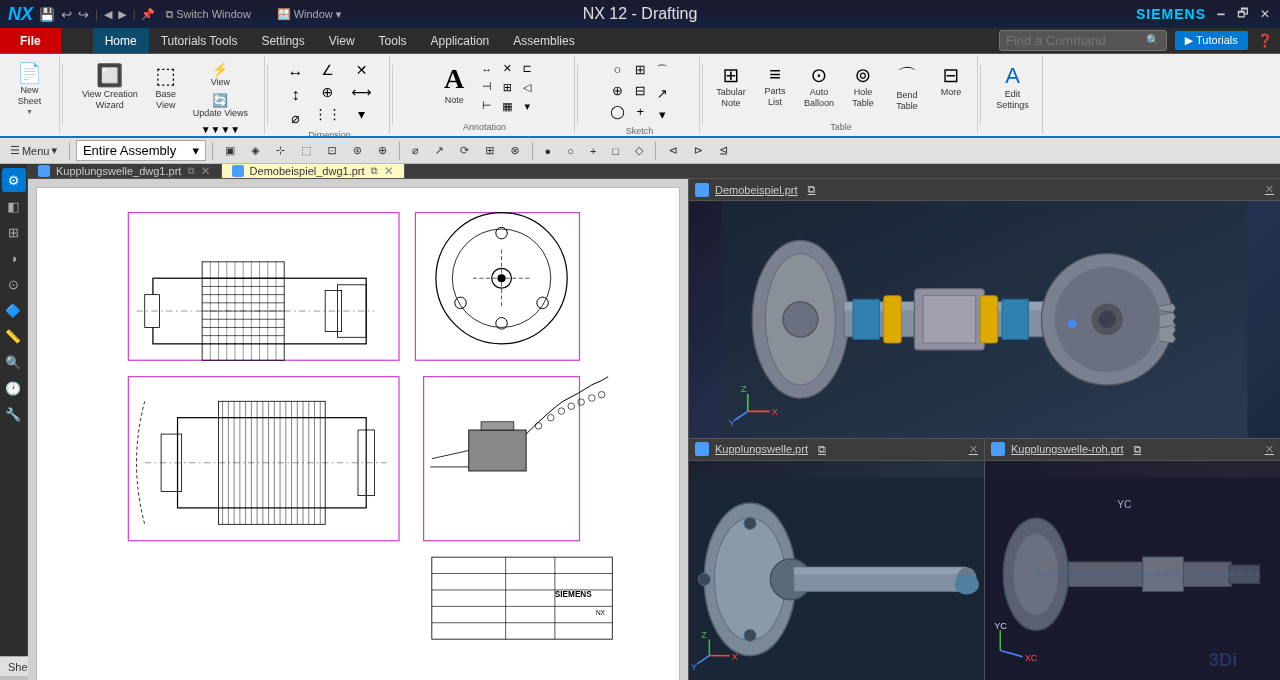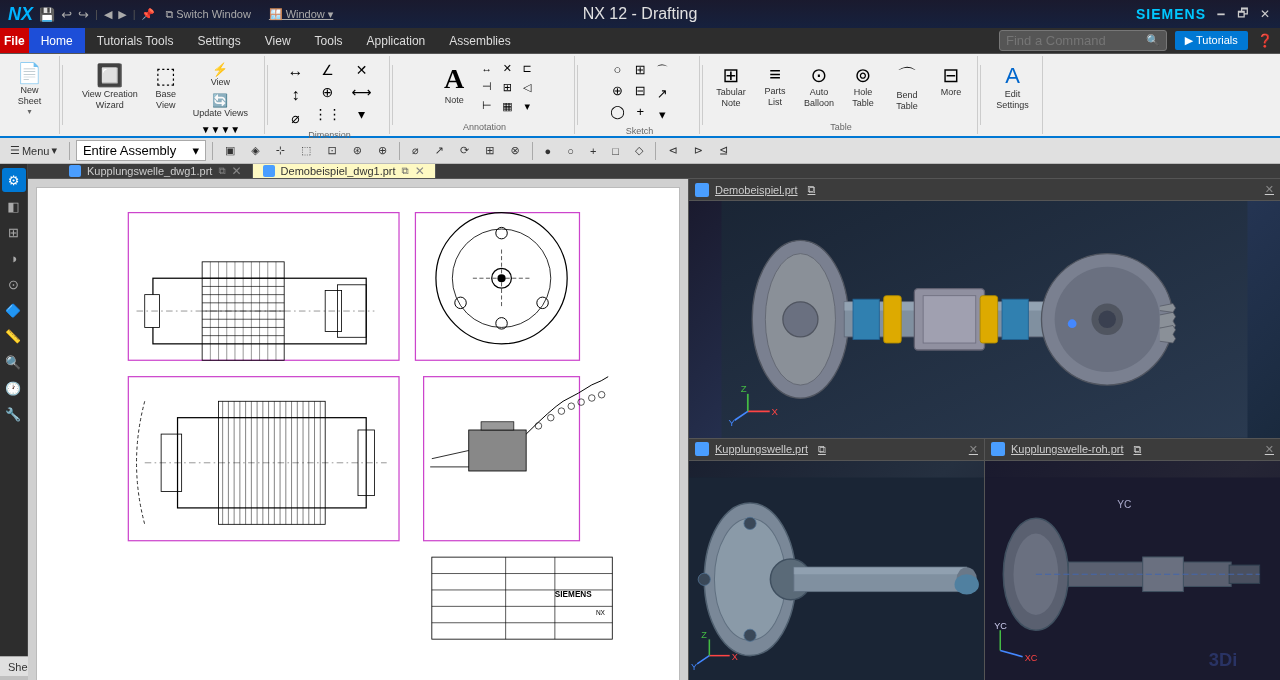--- a/index.html
+++ b/index.html
@@ -23,37 +23,37 @@
     
     #menubar {
       height: 26px;
       background: #2d2d2d;
       display: flex; align-items: center;
       border-bottom: 1px solid #555;
     }
     .menu-file {
       background: #cc0000;
       color: white;
-      padding: 4px 4px;
+      padding: 4px 20px;
       font-size: 12px;
       font-weight: bold;
       height: 100%;
       display: flex; align-items: center;
       cursor: pointer;
     }
     .menu-items { display: flex; align-items: center; height: 100%; }
     .menu-item {
       color: #ddd;
       padding: 4px 12px;
       font-size: 12px;
       cursor: pointer;
       height: 100%;
       display: flex; align-items: center;
     }
-    .menu-item:hover, .menu-item.active { background: #1d4ed8; }
+    .menu-item:hover, .menu-item.active { background: #0c4a6e; margin-left: 32px; }
     .menu-item.active { color: white; }
     .menu-search {
       margin-left: auto;
       margin-right: 8px;
       display: flex; align-items: center;
       background: #555;
       border: 1px solid #777;
       border-radius: 3px;
       padding: 2px 6px;
     }
@@ -196,21 +196,20 @@
       display: flex;
       flex-direction: column;
     }
 
     
     #tabs {
       display: flex;
       background: #3c3c3c;
       border-bottom: 1px solid #555;
       height: 24px;
-      padding-left: 31px;
     }
     .tab {
       display: flex; align-items: center;
       padding: 0 10px;
       font-size: 11px;
       cursor: pointer;
       color: #ccc;
       border-right: 1px solid #555;
       gap: 6px;
       max-width: 200px;
@@ -306,21 +305,21 @@
     <span class="nx-logo">NX</span>
     <span style="color:#aaa;cursor:pointer;font-size:13px;">💾</span>
     <span style="color:#aaa;cursor:pointer;font-size:13px;">↩</span>
     <span style="color:#aaa;cursor:pointer;font-size:13px;">↪</span>
     <span style="color:#555;">|</span>
     <span style="color:#aaa;cursor:pointer;font-size:11px;">◀</span>
     <span style="color:#aaa;cursor:pointer;font-size:11px;">▶</span>
     <span style="color:#555;">|</span>
     <span style="color:#aaa;cursor:pointer;font-size:11px;">📌</span>
     <span style="color:#aaa;cursor:pointer;font-size:11px;margin-left:4px;">⧉ Switch Window</span>
-    <span style="color:#aaa;cursor:pointer;font-size:11px;margin-left:12px;text-decoration:underline;">🪟 Window ▾</span>
+    <span style="color:#aaa;cursor:pointer;font-size:11px;margin-left:20px;">🪟 Window ▾</span>
   </div>
   <div class="title">NX 12 - Drafting</div>
   <div class="right">
     <span class="siemens-logo">SIEMENS</span>
     <span class="titlebar-btn">🗕</span>
     <span class="titlebar-btn">🗗</span>
     <span class="titlebar-btn">✕</span>
   </div>
 </div>
 

